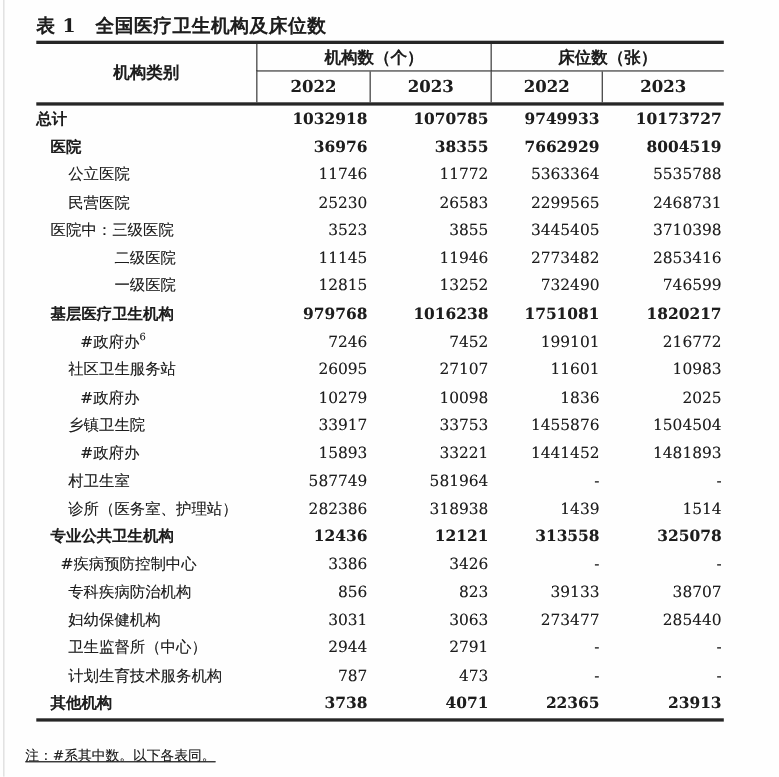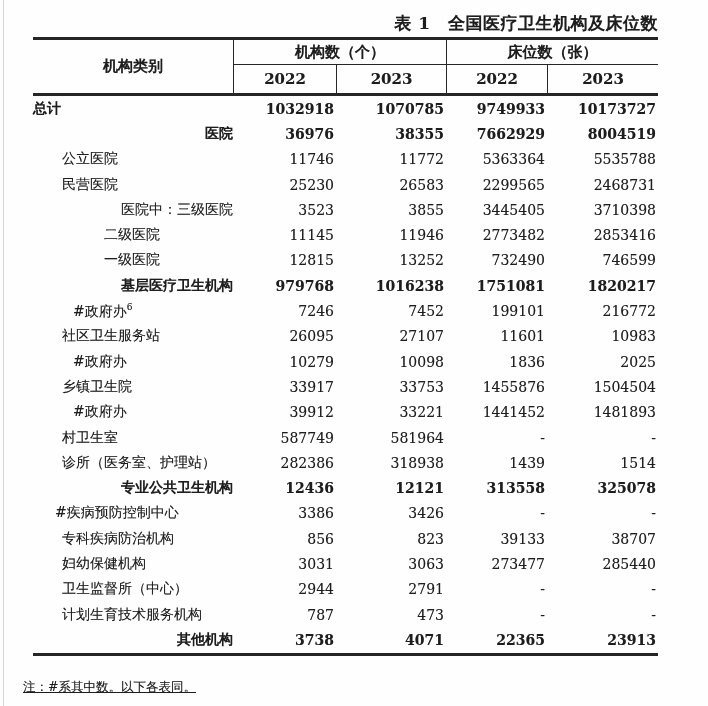--- a/index.html
+++ b/index.html
@@ -5,21 +5,21 @@
   html,body{margin:0;padding:0;}
   body{
     width:708px;height:706px;position:relative;overflow:hidden;
     background:#fefefe;color:#1d1d1d;
     font-family:"DejaVu Serif","Liberation Serif",serif;
     text-shadow:0 0 .5px rgba(40,40,40,.45);
   }
   .scan-edge{position:absolute;left:3px;top:0;width:1px;height:706px;background:#d6d6d6;}
   .title{
     position:absolute;left:33px;top:12px;width:625px;
-    text-align:right;font-size:17px;font-weight:bold;letter-spacing:.5px;white-space:nowrap;
+    text-align:left;font-size:17px;font-weight:bold;letter-spacing:.5px;white-space:nowrap;
   }
   .table{position:absolute;left:33px;top:37px;width:625px;}
   .thead{
     display:grid;
     grid-template-columns:200px 103px 110px 101px 111px;
     grid-template-rows:25px 28px;
     border-top:3px solid #262626;
     border-bottom:3px solid #262626;
     font-weight:bold;font-size:15px;
   }
@@ -37,21 +37,21 @@
   .trow{
     display:grid;
     grid-template-columns:200px 103px 110px 101px 111px;
     height:25.3px;align-items:center;font-size:14px;
   }
   .trow.bold{font-weight:bold;}
   .tlabel{white-space:nowrap;}
   .tlabel sup{font-size:9px;}
   .tnum{text-align:right;padding-right:2px;font-variant-numeric:tabular-nums;}
   .ind-0{padding-left:0px;}
-  .ind-1{padding-left:13px;text-align:right;}
+  .ind-1{padding-left:13px;}
   .ind-2{padding-left:29px;}
   .ind-2h{padding-left:22px;}
   .ind-3{padding-left:40px;}
   .ind-4{padding-left:71px;}
   .note{position:absolute;left:23px;top:679px;font-size:12.5px;white-space:nowrap;text-decoration:underline;}
 </style>
 </head>
 <body>
 
 <div class="scan-edge"></div>
@@ -148,21 +148,21 @@
       </div>
       <div class="trow">
         <div class="tlabel ind-2">乡镇卫生院</div>
         <div class="tnum">33917</div>
         <div class="tnum">33753</div>
         <div class="tnum">1455876</div>
         <div class="tnum">1504504</div>
       </div>
       <div class="trow">
         <div class="tlabel ind-3">#政府办</div>
-        <div class="tnum">39912</div>
+        <div class="tnum">15893</div>
         <div class="tnum">33221</div>
         <div class="tnum">1441452</div>
         <div class="tnum">1481893</div>
       </div>
       <div class="trow">
         <div class="tlabel ind-2">村卫生室</div>
         <div class="tnum">587749</div>
         <div class="tnum">581964</div>
         <div class="tnum">-</div>
         <div class="tnum">-</div>

